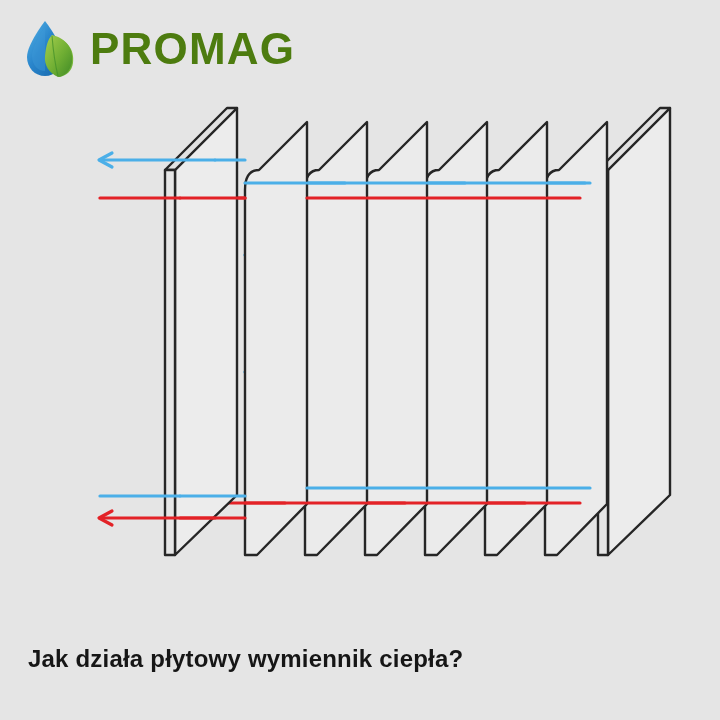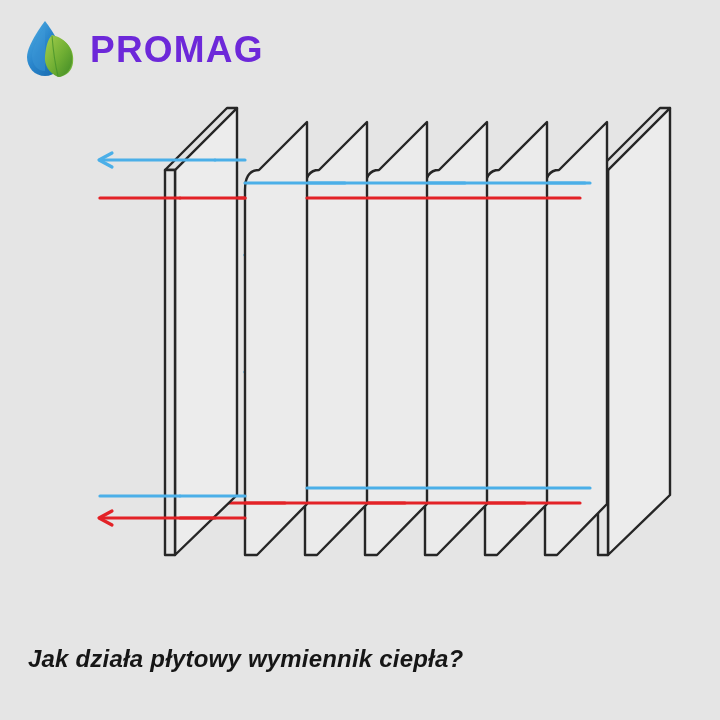--- a/index.html
+++ b/index.html
@@ -12,39 +12,38 @@
   }
   #root{position:absolute;inset:0;}
 
   
   .logo-wrap{
     position:absolute;left:22px;top:18px;
     display:flex;align-items:center;gap:10px;
   }
   .logo-mark{width:58px;height:62px;display:block;}
   .logo-text{
-    font-size:37px;
+    font-size:44px;
     font-weight:bold;
     letter-spacing:1.2px;
-    color:#6d28d9;
+    color:#4d7c0f;
     line-height:1;
     font-family:"Liberation Sans",sans-serif;
   }
 
   
   .diagram{position:absolute;left:0;top:100px;width:720px;height:500px;}
   .diagram svg{display:block;}
 
   
   .caption{
     position:absolute;left:28px;top:645px;
     font-size:24px;font-weight:bold;color:#161616;
     letter-spacing:.2px;
     white-space:nowrap;
-    font-style:italic;
   }
 </style>
 </head>
 <body>
 
 <div id="root">
 
   <div class="logo-wrap">
     <svg class="logo-mark" viewBox="0 0 58 62">
       <defs>

